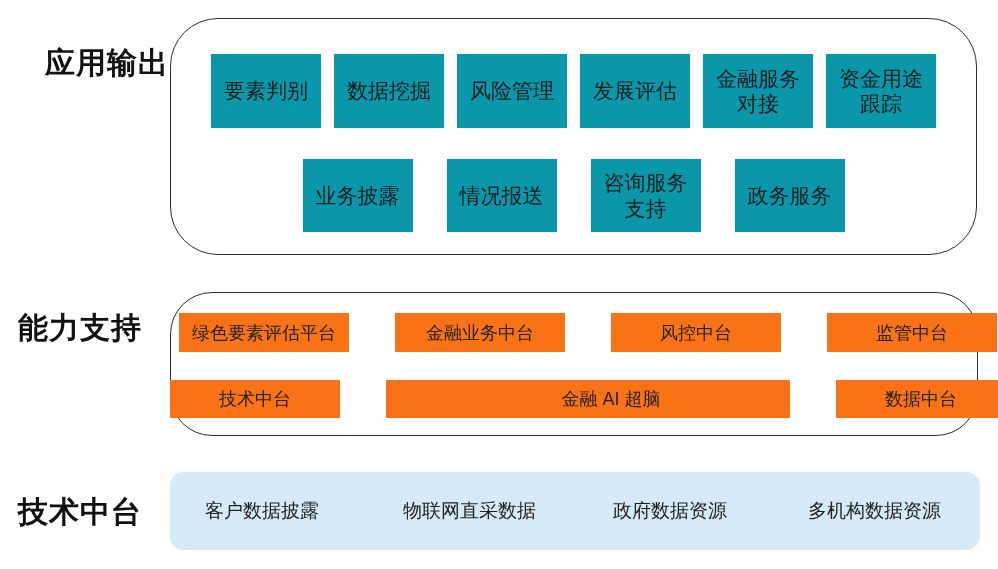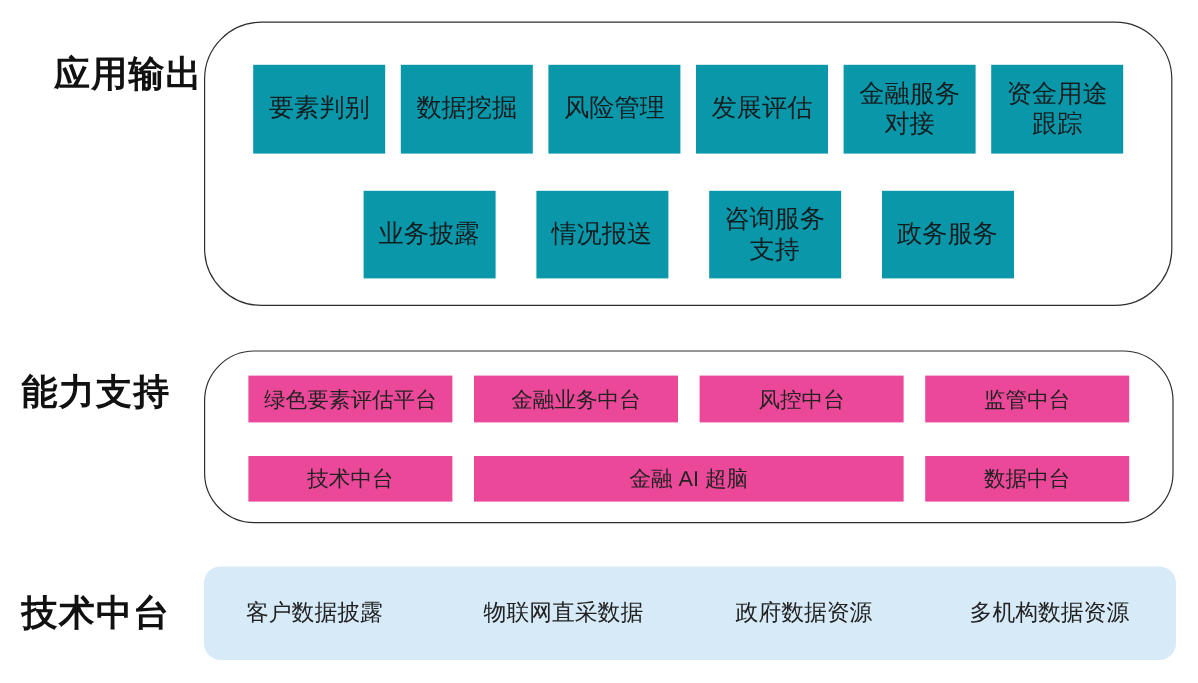--- a/index.html
+++ b/index.html
@@ -62,31 +62,32 @@
     flex: none;
   }
   .row-app2 .box-teal { height: 73px; }
 
   .row-cap1 { top: 20px; gap: 18px; }
   .row-cap2 { top: 87px; gap: 18px; }
 
   .box-blue {
     width: 170px;
     height: 39px;
-    background: #ec4899;
+    background: #f97316;
     color: #222222;
     font-size: 18px;
     display: flex;
     align-items: center;
     justify-content: center;
     text-align: center;
     white-space: nowrap;
     flex: none;
+    margin-left: 28px;
   }
-  .box-blue.wide { width: 358px; }
+  .box-blue.wide { width: 358px; padding-left: 46px; }
   .row-cap2 .box-blue { height: 38px; text-align: right; }
 
   
   #band {
     position: absolute;
     left: 170px;
     top: 472px;
     width: 810px;
     height: 78px;
     background: #d6eaf8;

